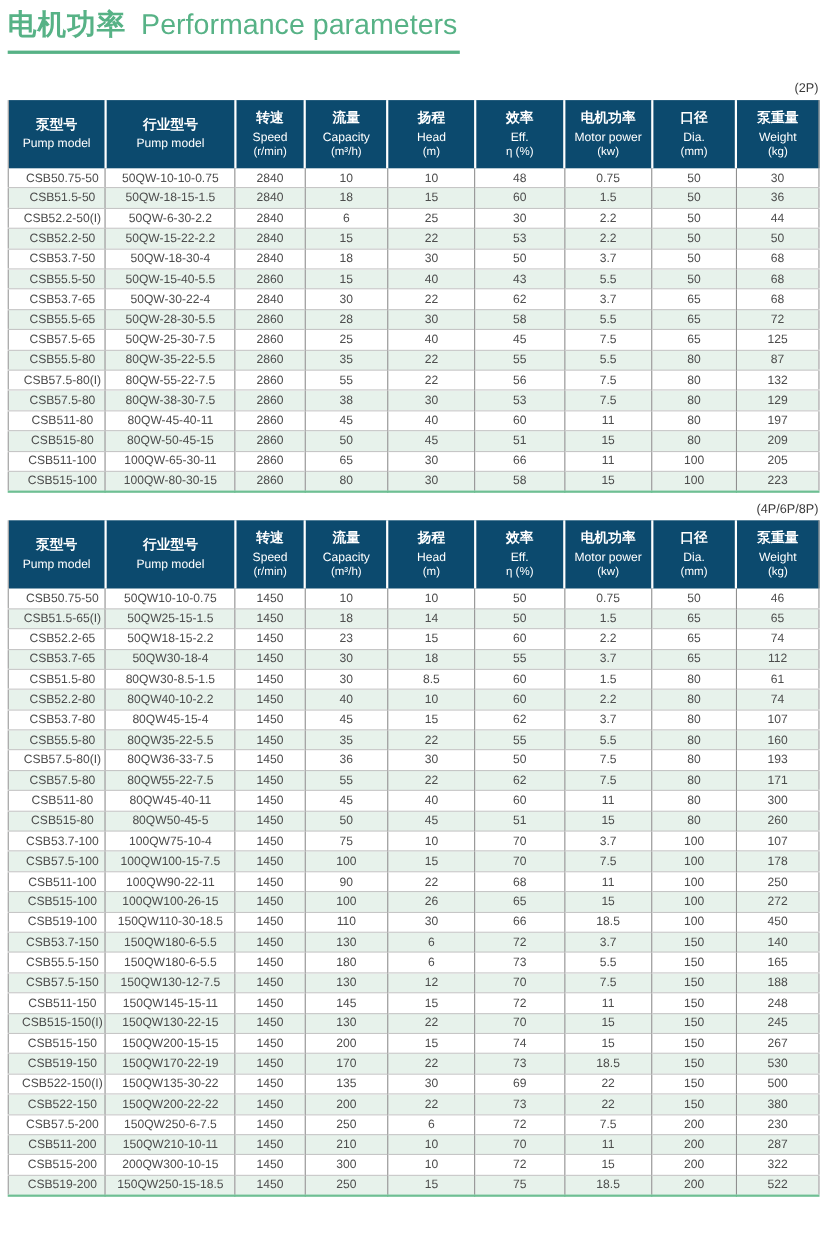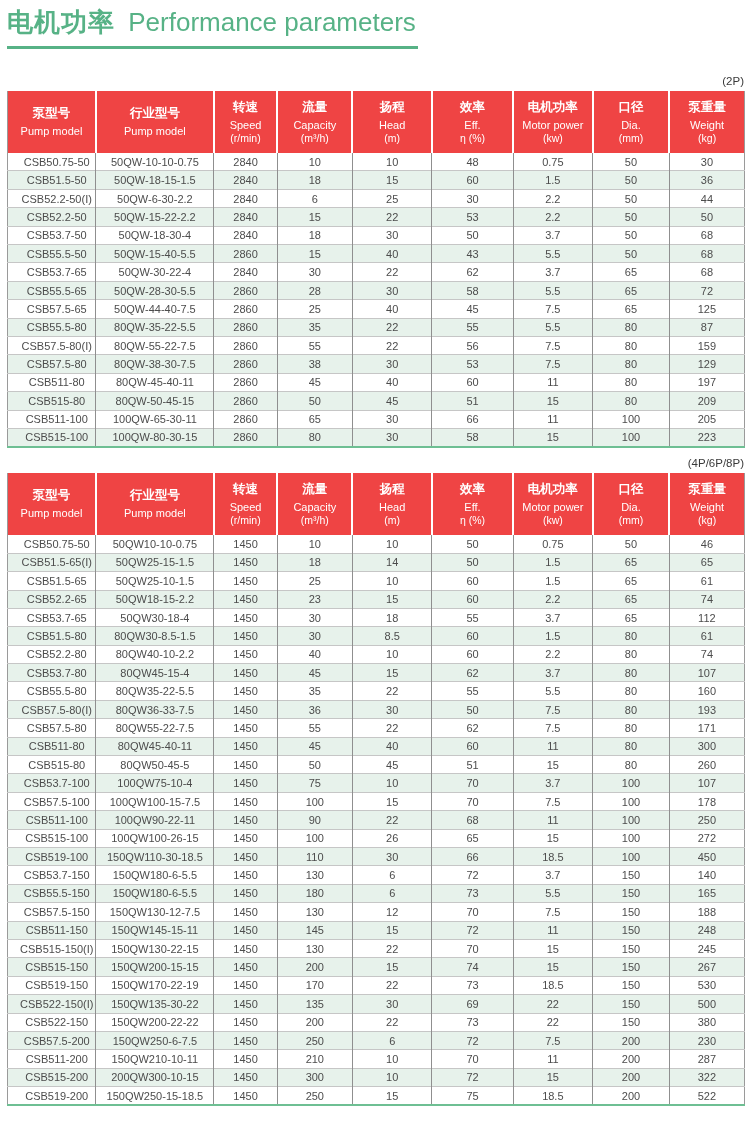--- a/index.html
+++ b/index.html
@@ -31,21 +31,21 @@
   .table-tag.second { margin-top: 9px; text-align: right; }
   table.perf {
     width: 100%;
     border-collapse: collapse;
     table-layout: fixed;
     border-bottom: 2px solid #6ebf93;
     border-left: 1px solid #9a9a9a;
     border-right: 1px solid #9a9a9a;
   }
   table.perf thead th {
-    background: #ef4444;
+    background: #0c4a6e;
     color: #ffffff;
     font-weight: normal;
     vertical-align: middle;
     padding: 8px 2px 9px 2px;
     border-left: 2px solid #ffffff;
   }
   table.perf thead th:first-child { border-left: none; }
   .h-zh  { font-size: 12.5px; font-weight: bold; margin-bottom: 3px; }
   .h-en  { font-size: 11px;   margin-bottom: 1px; }
   .h-unit{ font-size: 10.5px; }
@@ -232,21 +232,21 @@
         <td>2860</td>
         <td>28</td>
         <td>30</td>
         <td>58</td>
         <td>5.5</td>
         <td>65</td>
         <td>72</td>
       </tr>
       <tr>
         <td>CSB57.5-65</td>
-        <td>50QW-44-40-7.5</td>
+        <td>50QW-25-30-7.5</td>
         <td>2860</td>
         <td>25</td>
         <td>40</td>
         <td>45</td>
         <td>7.5</td>
         <td>65</td>
         <td>125</td>
       </tr>
       <tr>
         <td>CSB55.5-80</td>
@@ -261,21 +261,21 @@
       </tr>
       <tr>
         <td>CSB57.5-80(I)</td>
         <td>80QW-55-22-7.5</td>
         <td>2860</td>
         <td>55</td>
         <td>22</td>
         <td>56</td>
         <td>7.5</td>
         <td>80</td>
-        <td>159</td>
+        <td>132</td>
       </tr>
       <tr>
         <td>CSB57.5-80</td>
         <td>80QW-38-30-7.5</td>
         <td>2860</td>
         <td>38</td>
         <td>30</td>
         <td>53</td>
         <td>7.5</td>
         <td>80</td>
@@ -406,31 +406,20 @@
         <td>50QW25-15-1.5</td>
         <td>1450</td>
         <td>18</td>
         <td>14</td>
         <td>50</td>
         <td>1.5</td>
         <td>65</td>
         <td>65</td>
       </tr>
       <tr>
-        <td>CSB51.5-65</td>
-        <td>50QW25-10-1.5</td>
-        <td>1450</td>
-        <td>25</td>
-        <td>10</td>
-        <td>60</td>
-        <td>1.5</td>
-        <td>65</td>
-        <td>61</td>
-      </tr>
-      <tr>
         <td>CSB52.2-65</td>
         <td>50QW18-15-2.2</td>
         <td>1450</td>
         <td>23</td>
         <td>15</td>
         <td>60</td>
         <td>2.2</td>
         <td>65</td>
         <td>74</td>
       </tr>

